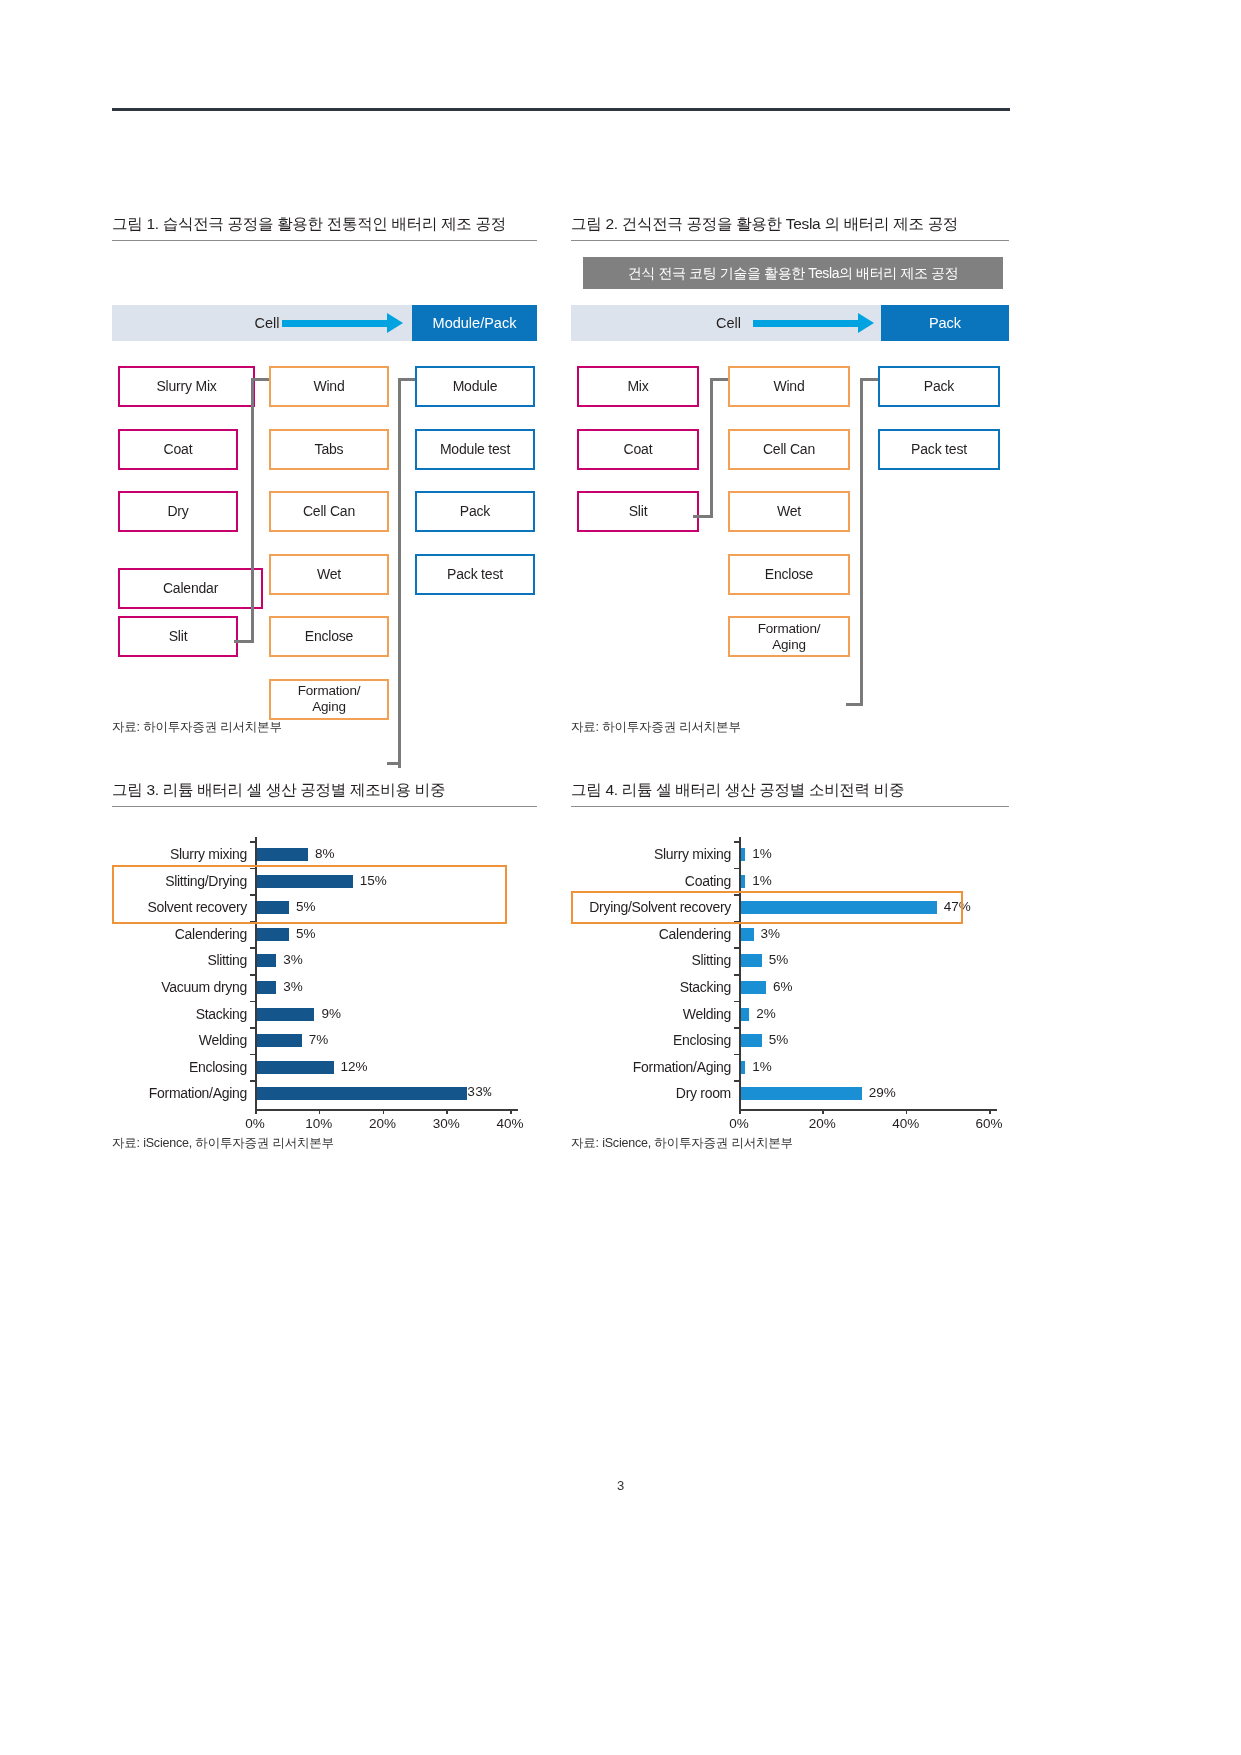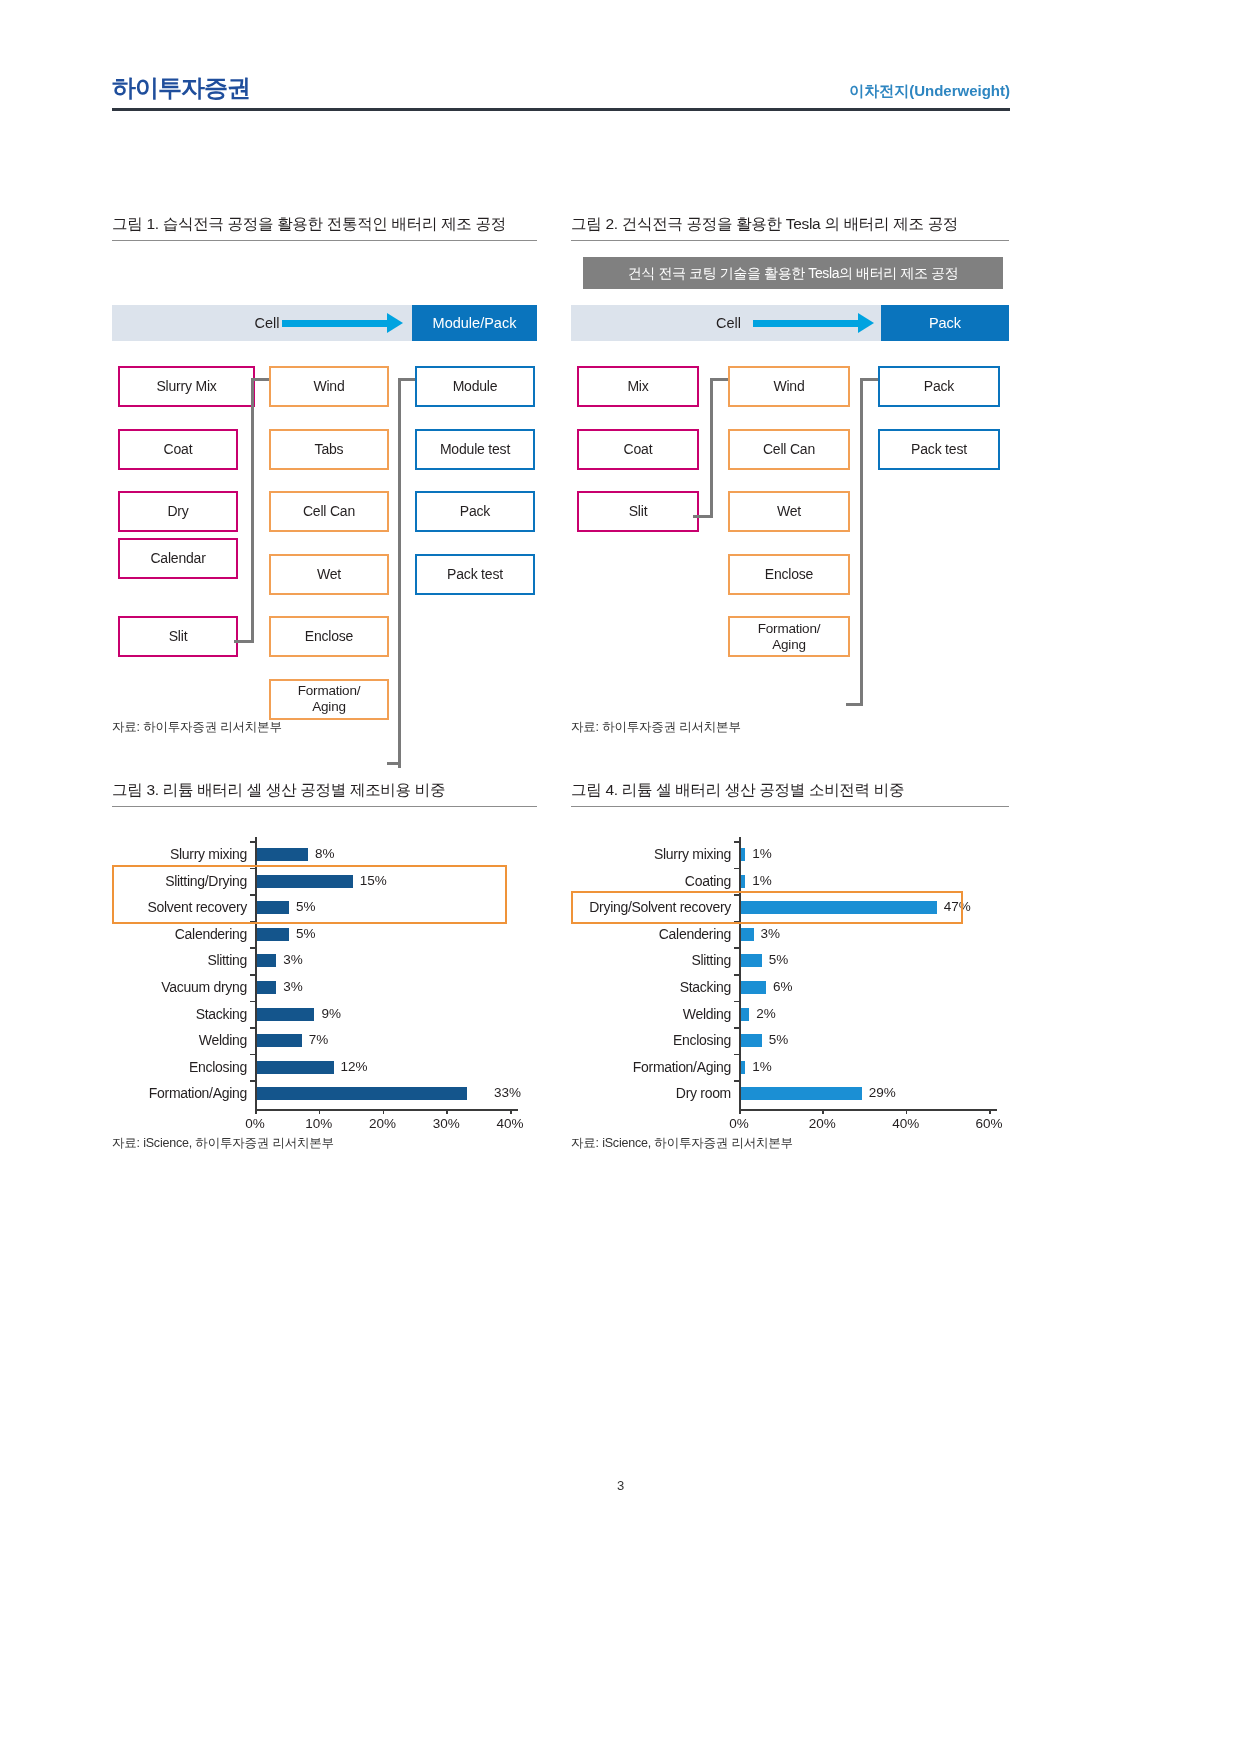--- a/index.html
+++ b/index.html
@@ -115,42 +115,38 @@
   .page-num{
     position:absolute;left:0;right:0;top:1478px;text-align:center;
     font-size:13px;color:#333;
   }
 </style>
 </head>
 <body>
 
 <div class="page">
 
-  <div class="header">
-    <div class="brand">하이투자증권</div>
-    <div class="header-right">이차전지(Underweight)</div>
-  </div>
   <div class="header-rule"></div>
 
   <div class="fig" id="fig1" style="left:112px;top:214px;width:425px;">
     <div class="fig-title">그림 1. 습식전극 공정을 활용한 전통적인 배터리 제조 공정</div>
     <div class="fig-rule"></div>
     <div class="diagram" id="diag1" style="height: 470px; width: 425px;">
         <div class="bandrow" style="left:0;top:64px;width:425px;">
           <div class="band-left" style="width:310px;">
             <div class="txt">Cell</div>
           </div>
           <div class="arrow" style="left:170px;top:14.5px;width:105px;"></div>
           <div class="arrowhead wet" style="left:275px;top:8px;"></div>
           <div class="band-right wet" style="left:300px;width:125px;">Module/Pack</div>
         </div>
         <div class="node pink" style="left:6px;top:125px;width:137px;height:41px;">Slurry Mix</div>
         <div class="node pink" style="left:6px;top:187.5px;width:120px;height:41px;">Coat</div>
         <div class="node pink" style="left:6px;top:250px;width:120px;height:41px;">Dry</div>
-        <div class="node pink" style="left:6px;top:297px;width:120px;height:41px;">Calendar</div>
+        <div class="node pink" style="left:6px;top:327px;width:145px;height:41px;">Calendar</div>
         <div class="node pink" style="left:6px;top:375px;width:120px;height:41px;">Slit</div>
         <div class="node orange" style="left:157px;top:125px;width:120px;height:41px;">Wind</div>
         <div class="node orange" style="left:157px;top:187.5px;width:120px;height:41px;">Tabs</div>
         <div class="node orange" style="left:157px;top:250px;width:120px;height:41px;">Cell Can</div>
         <div class="node orange" style="left:157px;top:312.5px;width:120px;height:41px;">Wet</div>
         <div class="node orange" style="left:157px;top:375px;width:120px;height:41px;">Enclose</div>
         <div class="node orange" style="left:157px;top:437.5px;width:120px;height:41px;font-size:13.5px;">Formation/<br>Aging</div>
         <div class="node blue" style="left:303px;top:125px;width:120px;height:41px;">Module</div>
         <div class="node blue" style="left:303px;top:187.5px;width:120px;height:41px;">Module test</div>
         <div class="node blue" style="left:303px;top:250px;width:120px;height:41px;">Pack</div>
@@ -257,21 +253,21 @@
         <div class="tick" style="left:138px;top:220.20000000000002px;"></div>
         <div class="bar-row" style="position:absolute;left:0;top:246.8px;width:425px;">
           <div class="cat-label" style="left:0;width:135px;">Enclosing</div>
           <div class="bar navy" style="left:145px;width:76.5px;"></div>
           <div class="bar-val" style="left:228.5px;">12%</div>
         </div>
         <div class="tick" style="left:138px;top:246.8px;"></div>
         <div class="bar-row" style="position:absolute;left:0;top:273.4px;width:425px;">
           <div class="cat-label" style="left:0;width:135px;">Formation/Aging</div>
           <div class="bar navy" style="left:145px;width:210.375px;"></div>
-          <div class="bar-val" style="left:382px;">33%</div>
+          <div class="bar-val" style="left:355px;font-family:Liberation Mono, monospace;">33%</div>
         </div>
         <div class="tick" style="left:138px;top:273.4px;"></div>
         <div class="xaxis" style="left:143px;top:302px;width:263px;"></div>
         <div class="xtick-mark" style="left:143px;top:302px;"></div>
         <div class="xtick-label" style="left:117px;top:309px;width:52px;">0%</div>
         <div class="xtick-mark" style="left:206.75px;top:302px;"></div>
         <div class="xtick-label" style="left:180.75px;top:309px;width:52px;">10%</div>
         <div class="xtick-mark" style="left:270.5px;top:302px;"></div>
         <div class="xtick-label" style="left:244.5px;top:309px;width:52px;">20%</div>
         <div class="xtick-mark" style="left:334.25px;top:302px;"></div>

